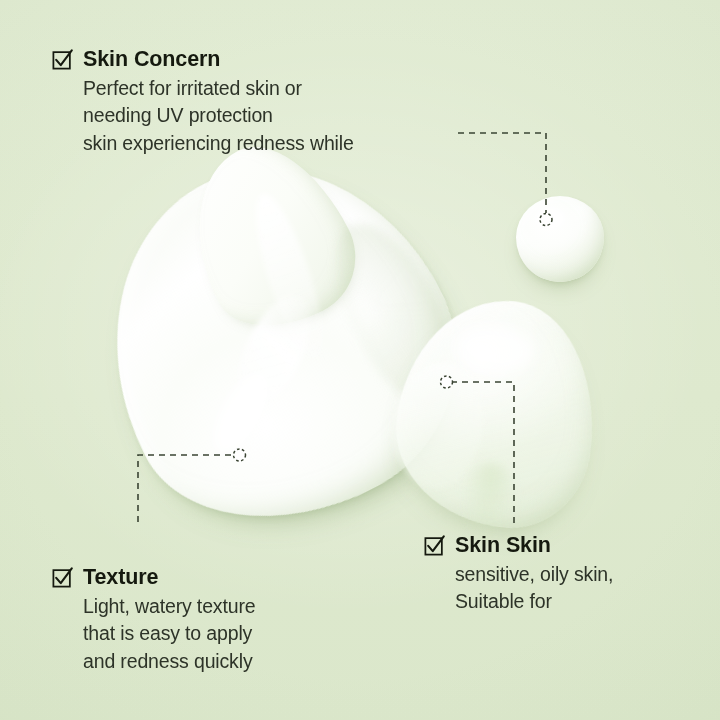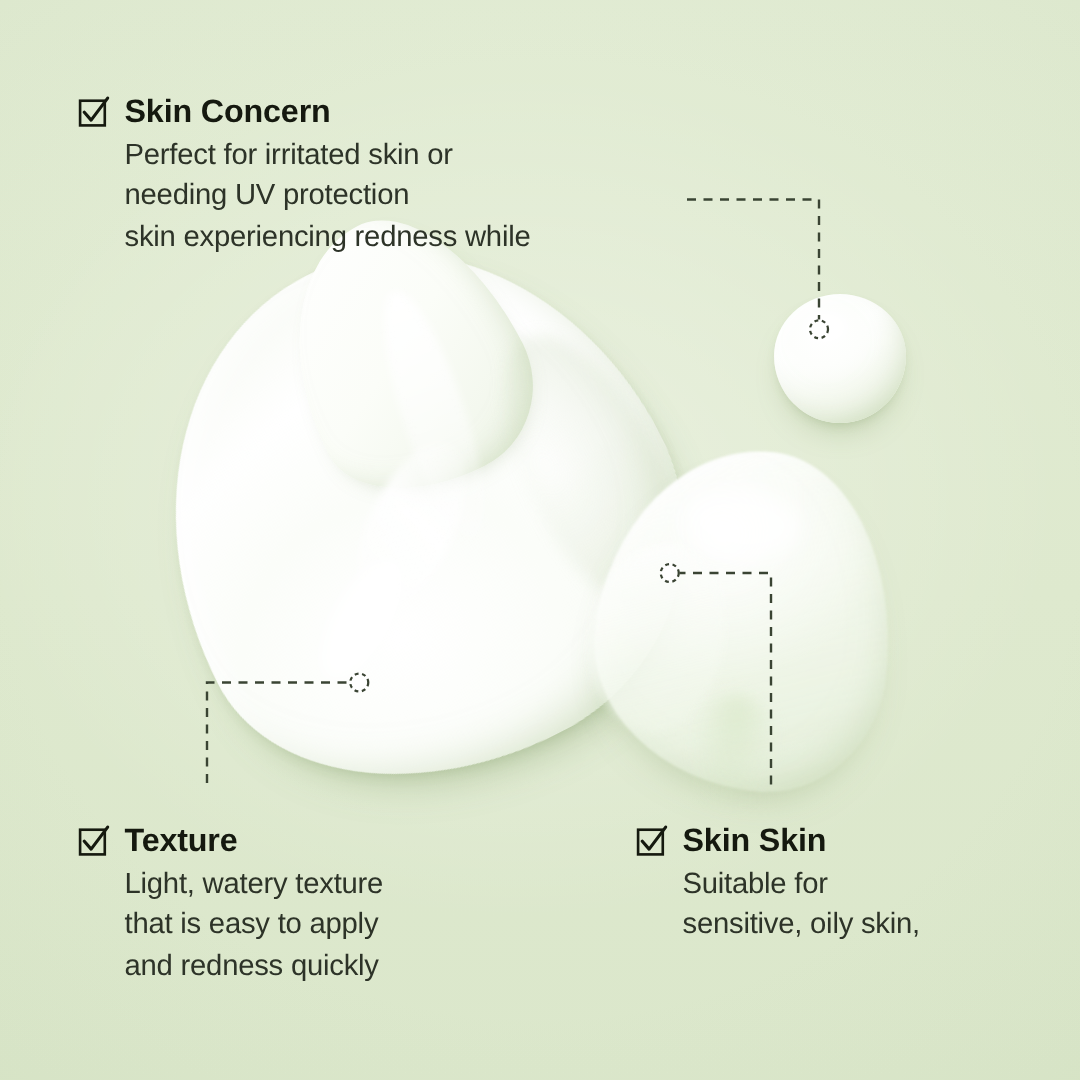--- a/index.html
+++ b/index.html
@@ -192,21 +192,20 @@
 
   
   .callout {
     position: absolute;
   }
   .callout-head {
     display: flex;
     align-items: center;
     gap: 10px;
     margin-bottom: 3px;
-    margin-top: 15px;
   }
   .checkbox-icon {
     position: relative;
     width: 21px;
     height: 21px;
     flex: 0 0 auto;
     display: block;
   }
   .callout-title {
     font-family: "Liberation Sans", sans-serif;
@@ -221,21 +220,21 @@
     font-family: Liberation Sans, sans-serif;
     font-size: 19.5px;
     line-height: 1.42;
     color: #2d3328;
     margin-left: 31px;
     letter-spacing: -0.15px;
   }
   .callout-body div { white-space: nowrap; }
 
   #callout-skin-concern { left: 52px; top: 48px; }
-  #callout-texture      { left: 52px; top: 534px; }
+  #callout-texture      { left: 52px; top: 566px; }
   #callout-skin-type    { left: 424px; top: 534px; }
 </style>
 </head>
 <body>
 
 <div id="stage">
 
   <div id="bg-texture"></div>
 
   <div class="blob-layer">
@@ -307,18 +306,18 @@
 
   <div class="callout" id="callout-skin-type">
     <div class="callout-head">
       <svg class="checkbox-icon" viewBox="0 0 24 24">
         <rect x="1.6" y="3.6" width="18.8" height="18.8" fill="none" stroke="#15190f" stroke-width="2"></rect>
         <path d="M4.8 12.4 L10 18.4 L22.6 1.6" fill="none" stroke="#15190f" stroke-width="2.4" stroke-linecap="round" stroke-linejoin="round"></path>
       </svg>
       <span class="callout-title">Skin Skin</span>
     </div>
     <div class="callout-body">
+      <div>sensitive, oily skin,</div>
       <div>Suitable for</div>
-      <div>sensitive, oily skin,</div>
     </div>
   </div>
 
 </div>
 
 </body></html>

